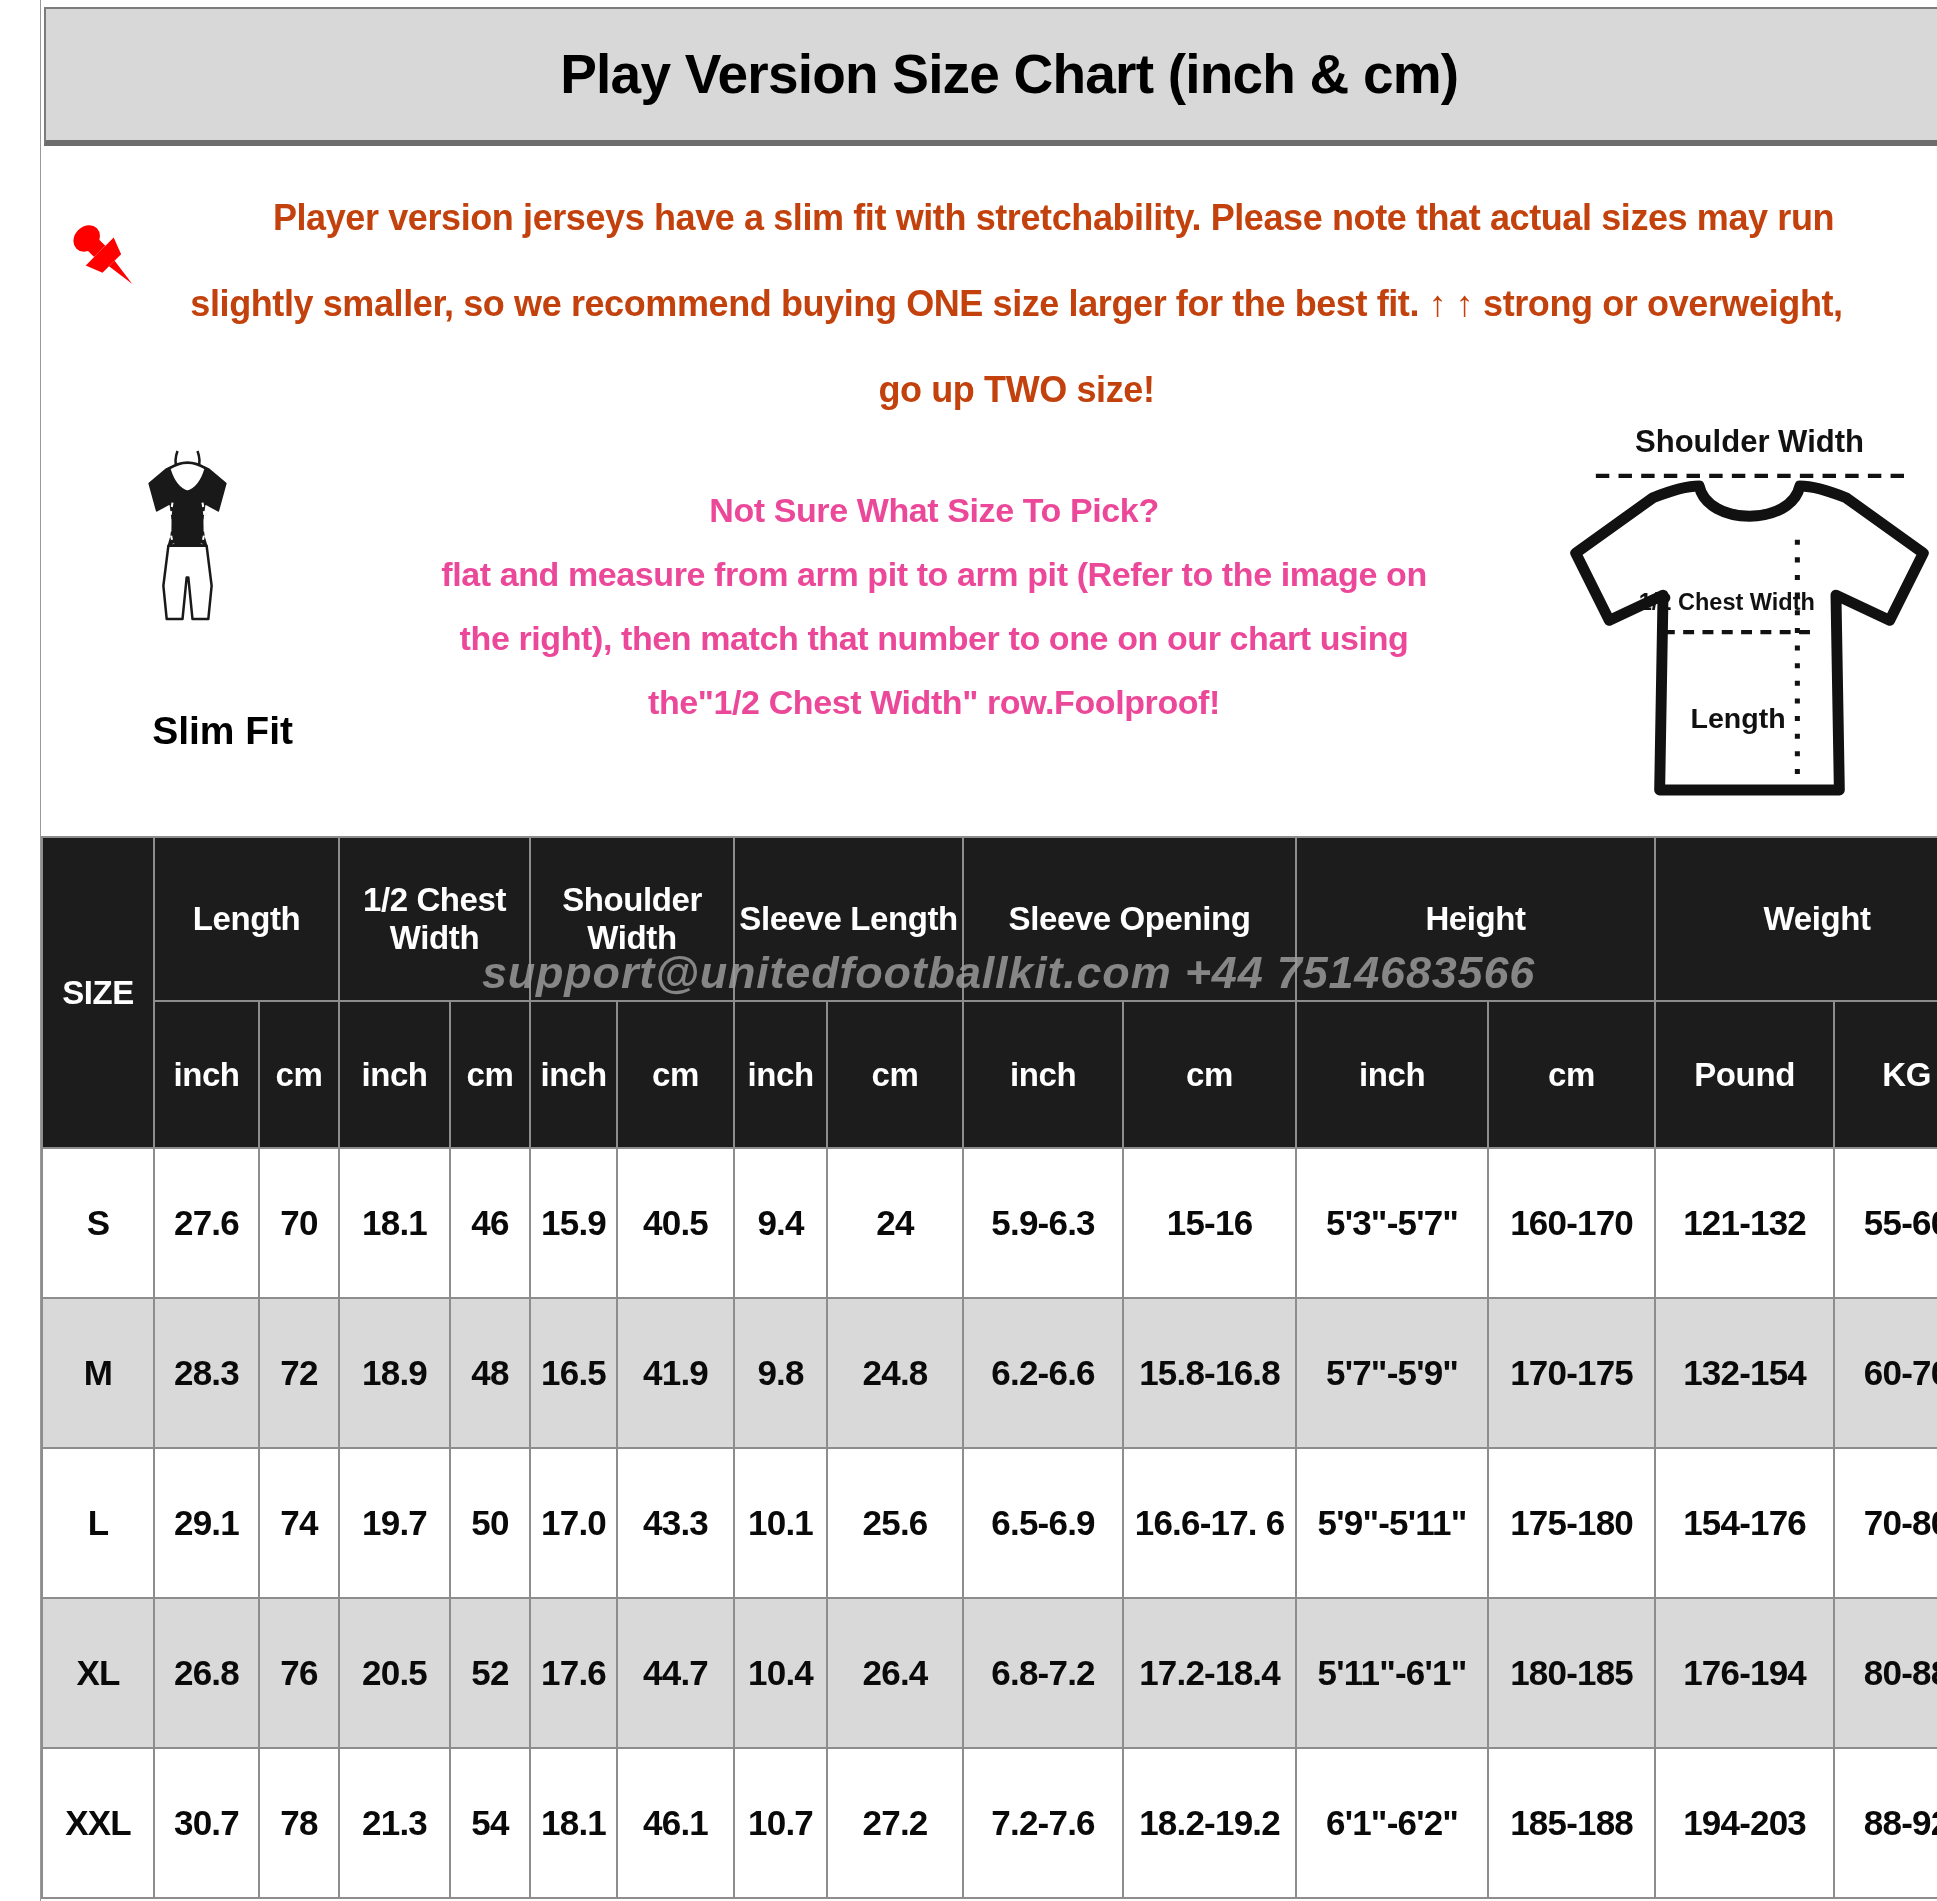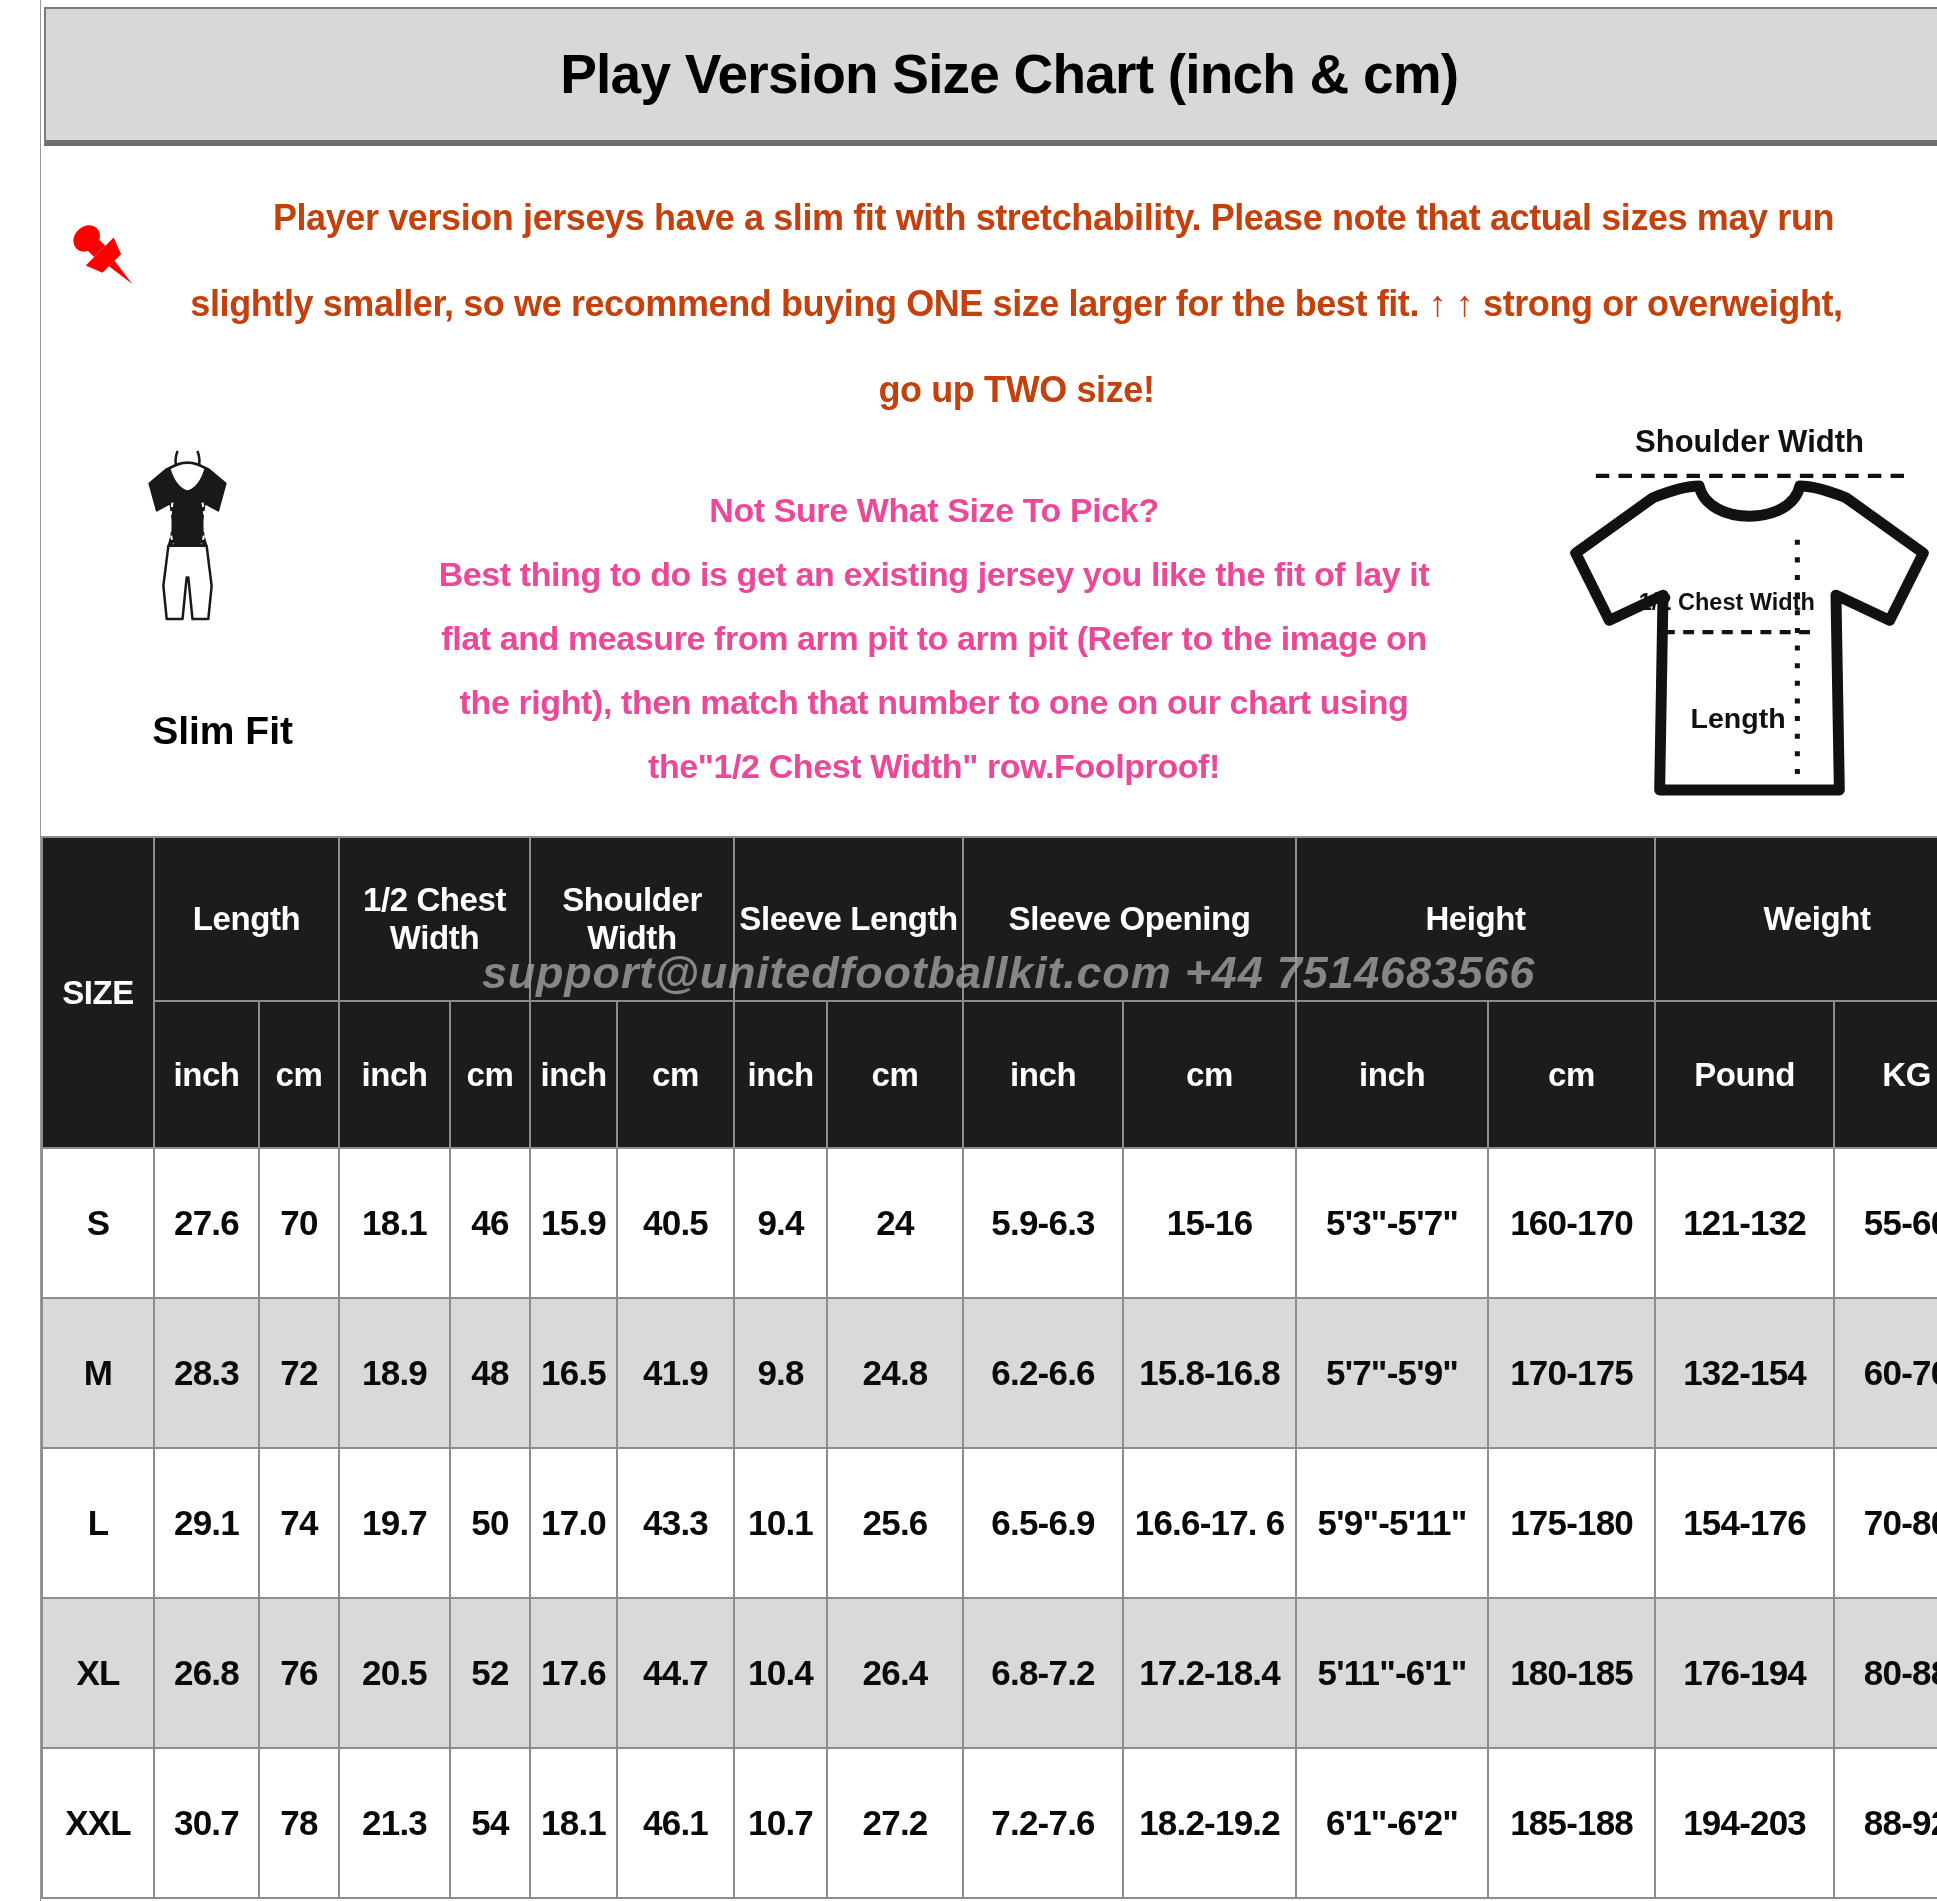--- a/index.html
+++ b/index.html
@@ -65,21 +65,20 @@
     <path d="M49 28 Q75 15 101 28 L121 45 L112 78 L96 69 C92 90 92 104 98 120 L52 120 C58 104 58 90 54 69 L38 78 L29 45 Z" fill="#191919" stroke="#191919" stroke-width="2" stroke-linejoin="round"></path>
     <path d="M53 27 Q75 13 97 27 Q90 51 75 55 Q60 51 53 27 Z" fill="#ffffff" stroke="#191919" stroke-width="3"></path>
     <path d="M57 68 C53 90 53 103 58 118" stroke="#ffffff" stroke-width="2.5" stroke-dasharray="5 5" fill="none"></path>
     <path d="M93 68 C97 90 97 103 92 118" stroke="#ffffff" stroke-width="2.5" stroke-dasharray="5 5" fill="none"></path>
     <path d="M52 120 L98 120 L104 168 L100 208 L81 208 L76 158 L74 158 L69 208 L50 208 L46 168 Z" fill="#ffffff" stroke="#191919" stroke-width="3" stroke-linejoin="round"></path>
   </svg>
   <div class="slim-label">Slim Fit</div>
 
   <div class="help">
     <div class="hline">Not Sure What Size To Pick?</div>
-    <div class="hline">Best thing to do is get an existing jersey you like the fit of lay it</div>
     <div class="hline">flat and measure from arm pit to arm pit (Refer to the image on</div>
     <div class="hline">the right), then match that number to one on our chart using</div>
     <div class="hline">the"1/2 Chest Width" row.Foolproof!</div>
   </div>
 
   <svg class="tee" viewBox="0 0 530 500" aria-hidden="true">
     <text x="265" y="48" font-size="37" text-anchor="middle">Shoulder Width</text>
     <line x1="82" y1="76" x2="452" y2="76" stroke="#111" stroke-width="5" stroke-dasharray="16 11"></line>
     <path d="M150 102 C175 92 195 88 205 88 C215 136 315 136 325 88 C335 88 355 92 380 102
              L472 168 L432 248 L368 218 L372 450 L158 450 L162 218 L98 248 L58 168 Z" fill="#ffffff" stroke="#111" stroke-width="13" stroke-linejoin="round"></path>

